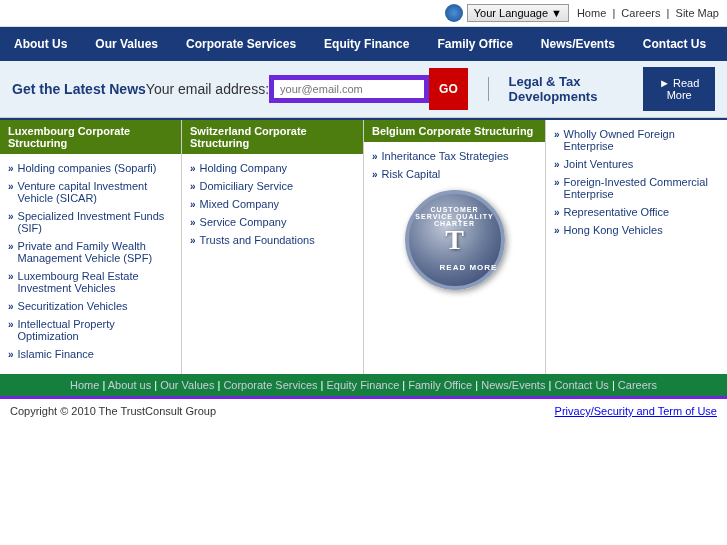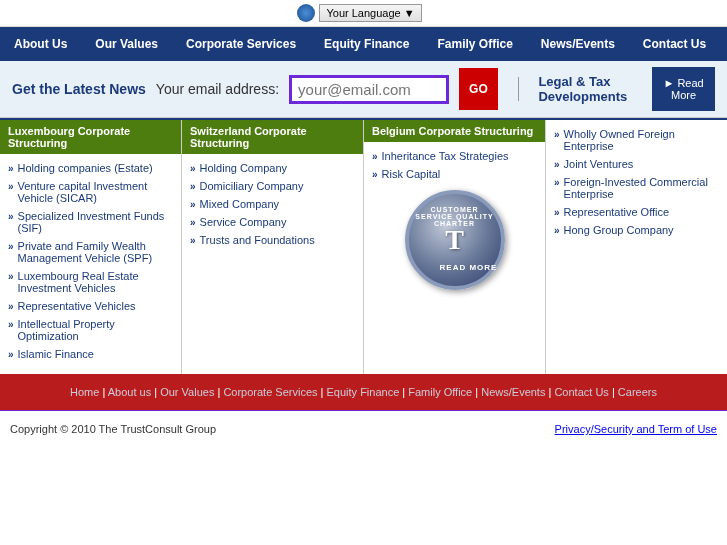--- a/index.html
+++ b/index.html
@@ -6,21 +6,20 @@
     body { font-family: Arial, sans-serif; font-size: 12px; background: #fff; width: 727px; }
 
     
     .top-bar {
       background: #fff;
       display: flex;
       justify-content: flex-end;
       align-items: center;
       padding: 4px 8px;
       border-bottom: 1px solid #ddd;
-      flex-direction: column;
     }
     .language-selector {
       display: flex;
       align-items: center;
       gap: 4px;
       margin-right: 8px;
     }
     .globe-icon {
       width: 18px; height: 18px;
       background: radial-gradient(circle, #4a90d9, #1a4a8a);
@@ -65,38 +64,37 @@
       background: #e8f0f8;
       display: flex;
       align-items: center;
       padding: 6px 12px;
       border-bottom: 1px solid #ccc;
       gap: 10px;
     }
     .news-bar-left {
       display: flex;
       align-items: center;
-      gap: 10px;
       flex: 1;
     }
     .news-title {
       font-size: 14px;
       font-weight: bold;
       color: #1a3a7a;
       white-space: nowrap;
     }
     .email-label {
       font-size: 14px;
       color: #333;
       white-space: nowrap;
     }
     .email-input {
-      border: 3px solid #6d28d9;
+      border: 5px solid #6d28d9;
       padding: 3px 6px;
-      font-size: 15px;
+      font-size: 11px;
       width: 160px;
       color: #999;
     }
     .go-btn {
       background: #cc0000;
       color: #fff;
       border: none;
       padding: 14px 10px;
       font-weight: bold;
       font-size: 12px;
@@ -210,52 +208,59 @@
       color: #fff;
       font-weight: bold;
       position: absolute;
       bottom: 14px;
       letter-spacing: 1px;
       margin-left: 28px;
     }
 
     
     .footer-nav {
-      background: #b91c1c;
+      background: #15803d;
       color: #fff;
       text-align: center;
-      padding: 12px;
+      padding: 5px;
       font-size: 11px;
     }
     .footer-nav a {
       color: #ccd;
       text-decoration: none;
     }
 
     
     .footer-bottom {
       display: flex;
       justify-content: space-between;
-      padding: 12px 10px;
+      padding: 6px 10px;
       font-size: 11px;
       color: #333;
-      border-top: 1px solid #6d28d9;
+      border-top: 3px solid #6d28d9;
       text-align: right;
     }
   </style>
 </head>
 <body>
 
 <div class="top-bar">
   <div class="language-selector">
     <span class="globe-icon"></span>
     <button class="lang-btn">
       <span>Your Language</span>
       <span>▼</span>
     </button>
+  </div>
+  <div class="top-links">
+    <a href="#">Home</a>
+    &nbsp;|&nbsp;
+    <a href="#">Careers</a>
+    &nbsp;|&nbsp;
+    <a href="#">Site Map</a>
   </div>
 </div>
 
 <div class="nav-bar">
   <div class="nav-item">About Us</div>
   <div class="nav-item">Our Values</div>
   <div class="nav-item">Corporate Services</div>
   <div class="nav-item">Equity Finance</div>
   <div class="nav-item">Family Office</div>
   <div class="nav-item">News/Events</div>
@@ -275,61 +280,61 @@
     <button class="read-more-btn">► Read More</button>
   </div>
 </div>
 
 <div class="main-content">
 
   <div class="col">
     <div class="col-header">Luxembourg Corporate Structuring</div>
     <div class="col-item">
       <span class="arrow">»</span>
-      <span>Holding companies (Estate)</span>
+      <span>Holding companies (Soparfi)</span>
     </div>
     <div class="col-item">
       <span class="arrow">»</span>
       <span>Venture capital Investment Vehicle (SICAR)</span>
     </div>
     <div class="col-item">
       <span class="arrow">»</span>
       <span>Specialized Investment Funds (SIF)</span>
     </div>
     <div class="col-item">
       <span class="arrow">»</span>
       <span>Private and Family Wealth Management Vehicle (SPF)</span>
     </div>
     <div class="col-item">
       <span class="arrow">»</span>
       <span>Luxembourg Real Estate Investment Vehicles</span>
     </div>
     <div class="col-item">
       <span class="arrow">»</span>
-      <span>Representative Vehicles</span>
+      <span>Securitization Vehicles</span>
     </div>
     <div class="col-item">
       <span class="arrow">»</span>
       <span>Intellectual Property Optimization</span>
     </div>
     <div class="col-item">
       <span class="arrow">»</span>
       <span>Islamic Finance</span>
     </div>
   </div>
 
   <div class="col">
     <div class="col-header">Switzerland Corporate Structuring</div>
     <div class="col-item">
       <span class="arrow">»</span>
       <span>Holding Company</span>
     </div>
     <div class="col-item">
       <span class="arrow">»</span>
-      <span>Domiciliary Company</span>
+      <span>Domiciliary Service</span>
     </div>
     <div class="col-item">
       <span class="arrow">»</span>
       <span>Mixed Company</span>
     </div>
     <div class="col-item">
       <span class="arrow">»</span>
       <span>Service Company</span>
     </div>
     <div class="col-item">
@@ -369,21 +374,21 @@
     <div class="col-item">
       <span class="arrow">»</span>
       <span>Foreign-Invested Commercial Enterprise</span>
     </div>
     <div class="col-item">
       <span class="arrow">»</span>
       <span>Representative Office</span>
     </div>
     <div class="col-item">
       <span class="arrow">»</span>
-      <span>Hong Group Company</span>
+      <span>Hong Kong Vehicles</span>
     </div>
   </div>
 
 </div>
 
 <div class="footer-nav">
   <a href="#">Home</a> |
   <a href="#">About us</a> |
   <a href="#">Our Values</a> |
   <a href="#">Corporate Services</a> |

